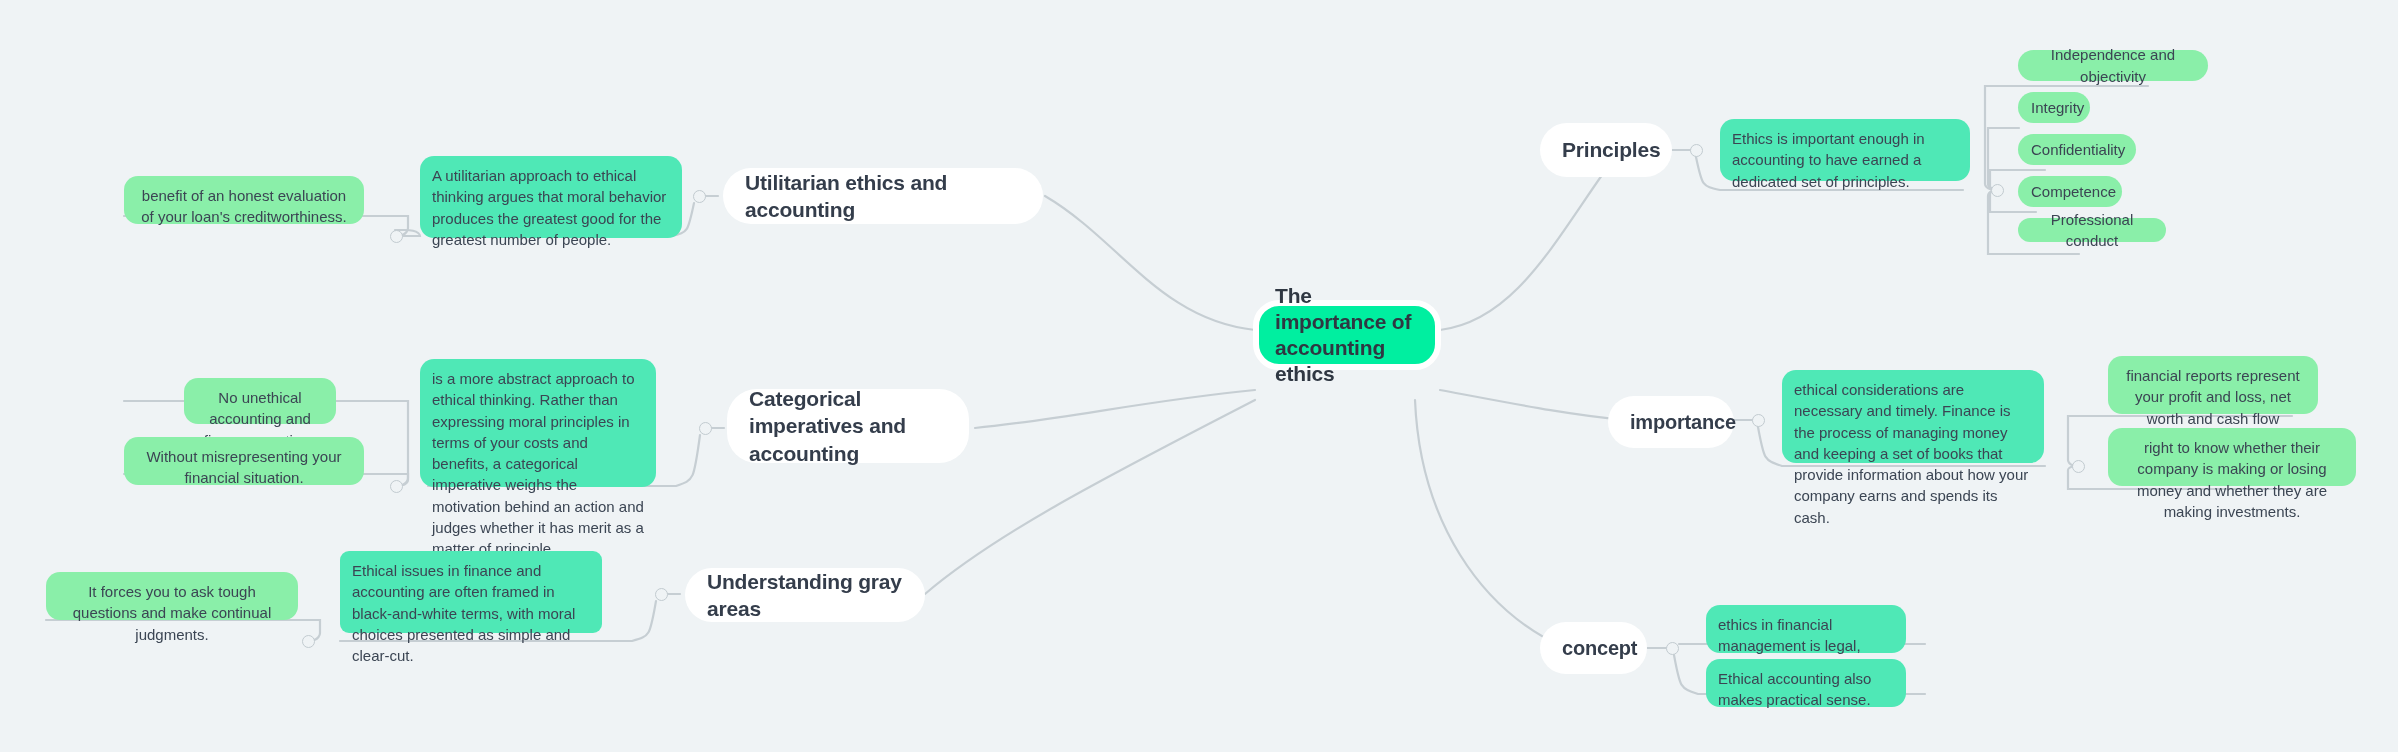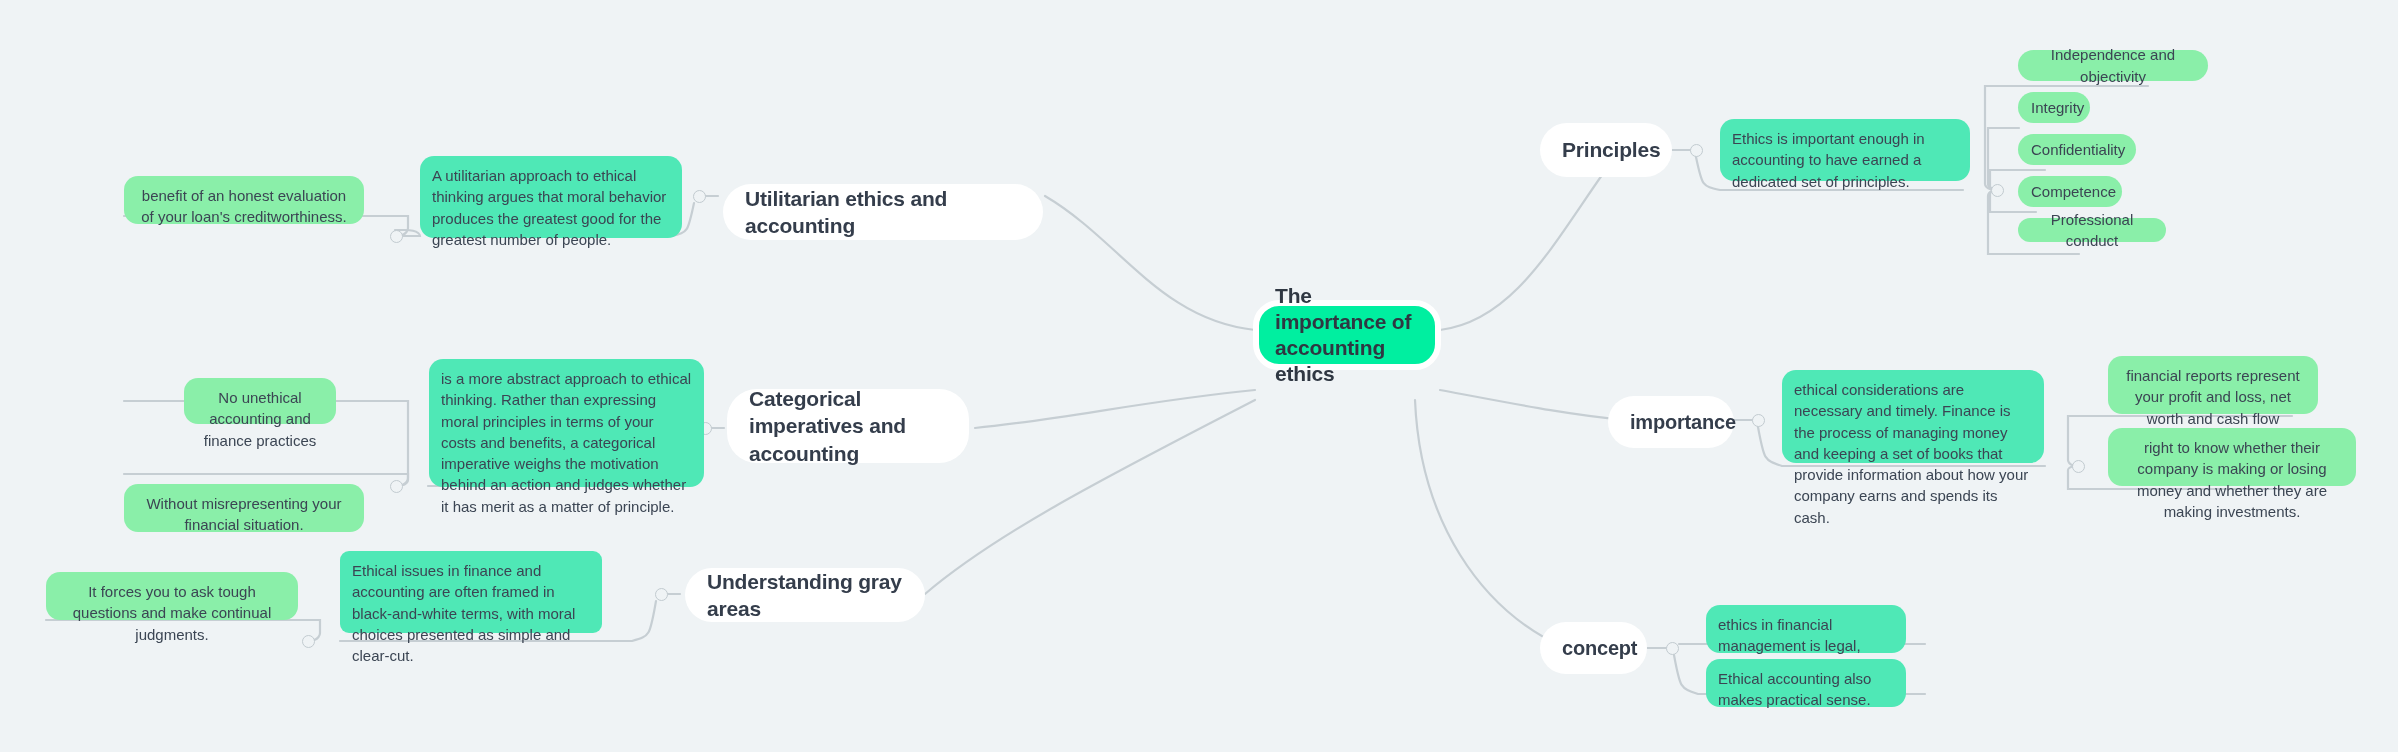--- a/index.html
+++ b/index.html
@@ -152,45 +152,45 @@
   <div class="joint" style="left:1991px; top:184px;"></div>
   <div class="joint" style="left:1752px; top:414px;"></div>
   <div class="joint" style="left:2072px; top:460px;"></div>
   <div class="joint" style="left:1666px; top:642px;"></div>
 
   <div class="node n-root" style="left:1253px; top:300px; width:188px; height:70px;">
     <span>The importance of
 accounting ethics</span>
   </div>
 
-  <div class="node n-branch" style="left:723px; top:184px; width:320px; height:56px;">
+  <div class="node n-branch" style="left:723px; top:168px; width:320px; height:56px;">
     <span>Utilitarian ethics and accounting</span>
   </div>
 
   <div class="node n-l2" style="left:420px; top:156px; width:262px; height:82px;">
     <span>A utilitarian approach to ethical thinking argues that moral behavior produces the greatest good for the greatest number of people.</span>
   </div>
 
   <div class="node n-l3" style="left:124px; top:176px; width:240px; height:48px;">
     <span>benefit of an honest evaluation of your loan's creditworthiness.</span>
   </div>
 
   <div class="node n-branch" style="left:727px; top:389px; width:242px; height:74px;">
     <span>Categorical imperatives and accounting</span>
   </div>
 
-  <div class="node n-l2" style="left:429px; top:359px; width:275px; height:128px;">
+  <div class="node n-l2" style="left:420px; top:359px; width:236px; height:128px;">
     <span>is a more abstract approach to ethical thinking. Rather than expressing moral principles in terms of your costs and benefits, a categorical imperative weighs the motivation behind an action and judges whether it has merit as a matter of principle.</span>
   </div>
 
   <div class="node n-l3" style="left:184px; top:378px; width:152px; height:46px;">
     <span>No unethical accounting and finance practices</span>
   </div>
 
-  <div class="node n-l3" style="left:124px; top:437px; width:240px; height:48px;margin-top:47px;">
+  <div class="node n-l3" style="left:124px; top:437px; width:240px; height:48px;">
     <span>Without misrepresenting your financial situation.</span>
   </div>
 
   <div class="node n-branch" style="left:685px; top:568px; width:240px; height:54px;">
     <span>Understanding gray areas</span>
   </div>
 
   <div class="node n-l2" style="left:340px; top:551px; width:262px; height:82px;border-radius:9px;">
     <span>Ethical issues in finance and accounting are often framed in black-and-white terms, with moral choices presented as simple and clear-cut.</span>
   </div>

